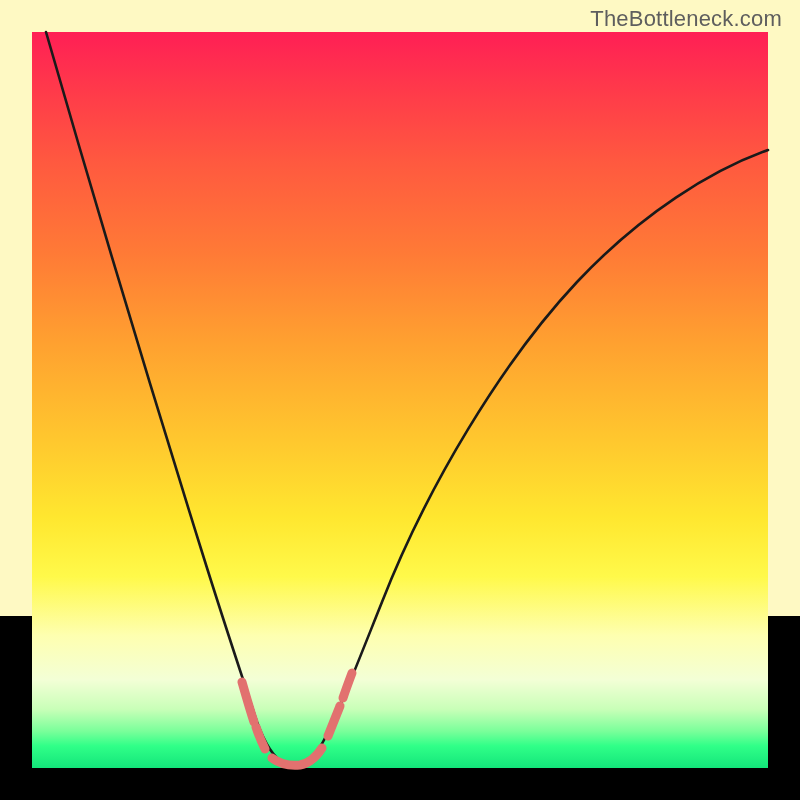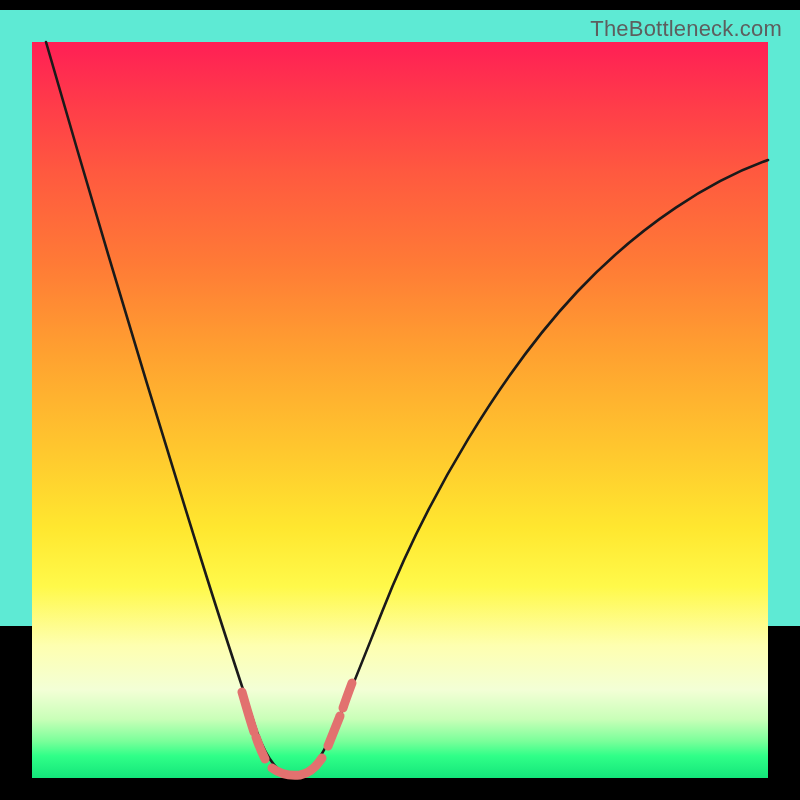--- a/index.html
+++ b/index.html
@@ -8,22 +8,21 @@
     width: 800px;
     height: 800px;
     overflow: hidden;
     background: #000;
     font-family: Arial, Helvetica, sans-serif;
   }
   .frame {
     position: relative;
     width: 800px;
     height: 616px;
-    background: #5eead4;
-    margin-top: 10px;
+    background: #fef9c3;
   }
   .plot-area {
     position: absolute;
     left: 32px;
     top: 32px;
     width: 736px;
     height: 736px;
     
     background: linear-gradient(
       to bottom,

